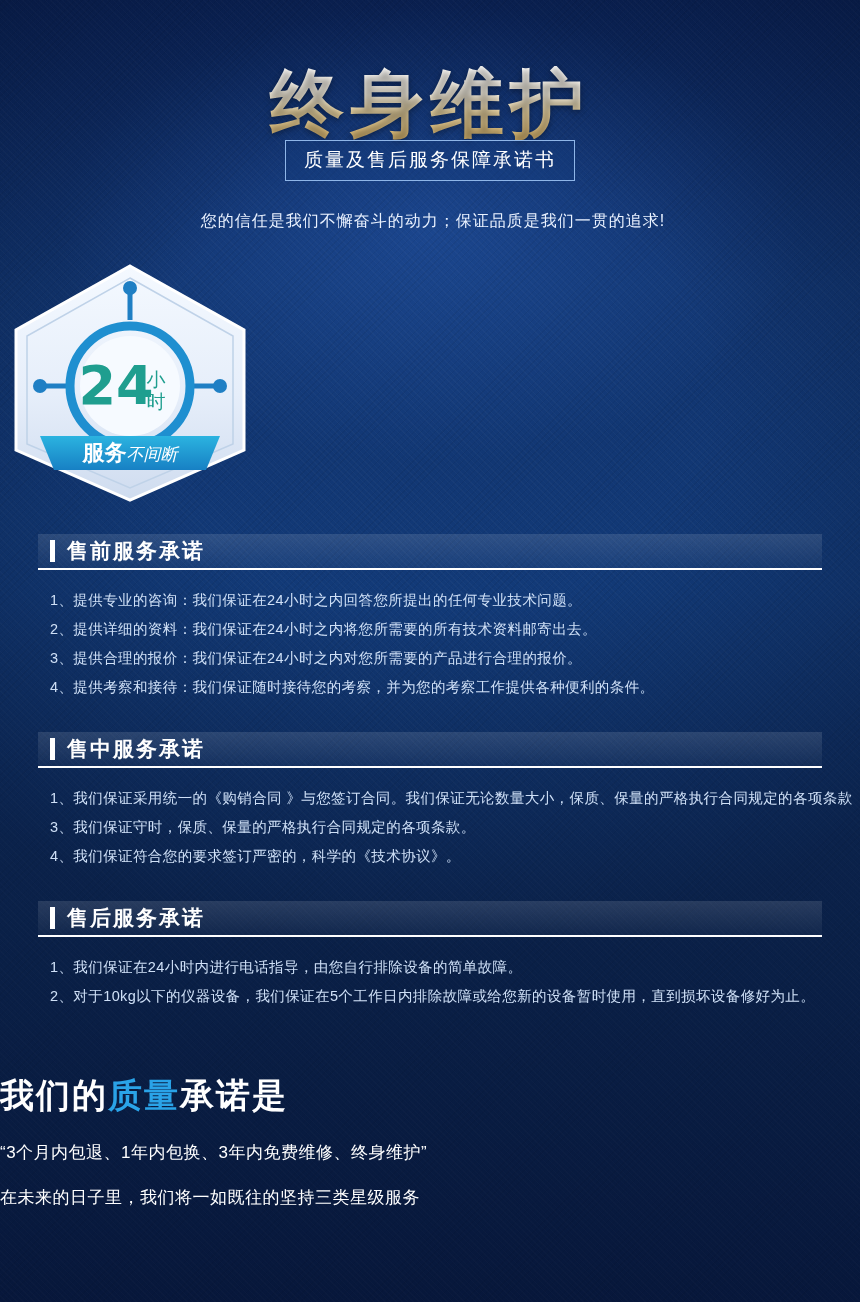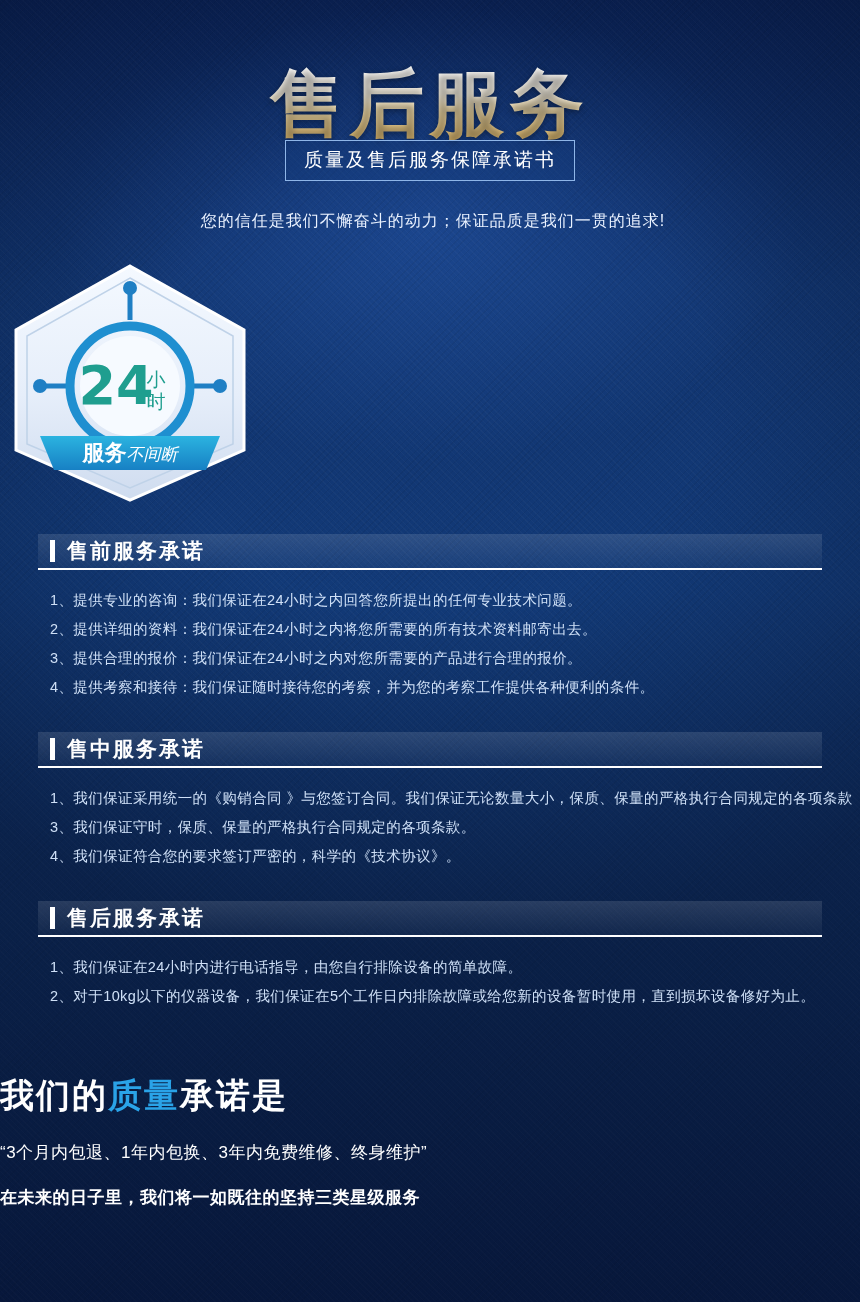--- a/index.html
+++ b/index.html
@@ -144,31 +144,30 @@
   .footer-title .hl {
     color: #2aa3e8;
   }
   .footer-line {
     margin-top: 22px;
     color: #ffffff;
     font-size: 17px;
     letter-spacing: 0.5px;
   }
   .footer-line.second {
-    font-weight: bold;
   }
 </style>
 </head>
 <body>
 
 <div class="page">
   <div class="content">
 
     <div class="hero">
-      <div class="hero-title">售后服务</div>
+      <div class="hero-title">终身维护</div>
       <div>
         <span class="hero-sub-wrap">质量及售后服务保障承诺书</span>
       </div>
       <div class="hero-slogan">您的信任是我们不懈奋斗的动力；保证品质是我们一贯的追求!</div>
     </div>
 
     <div class="badge-wrap">
       <div class="badge">
         <svg width="260" height="250" viewBox="0 0 260 250" xmlns="http://www.w3.org/2000/svg">
           <defs>

